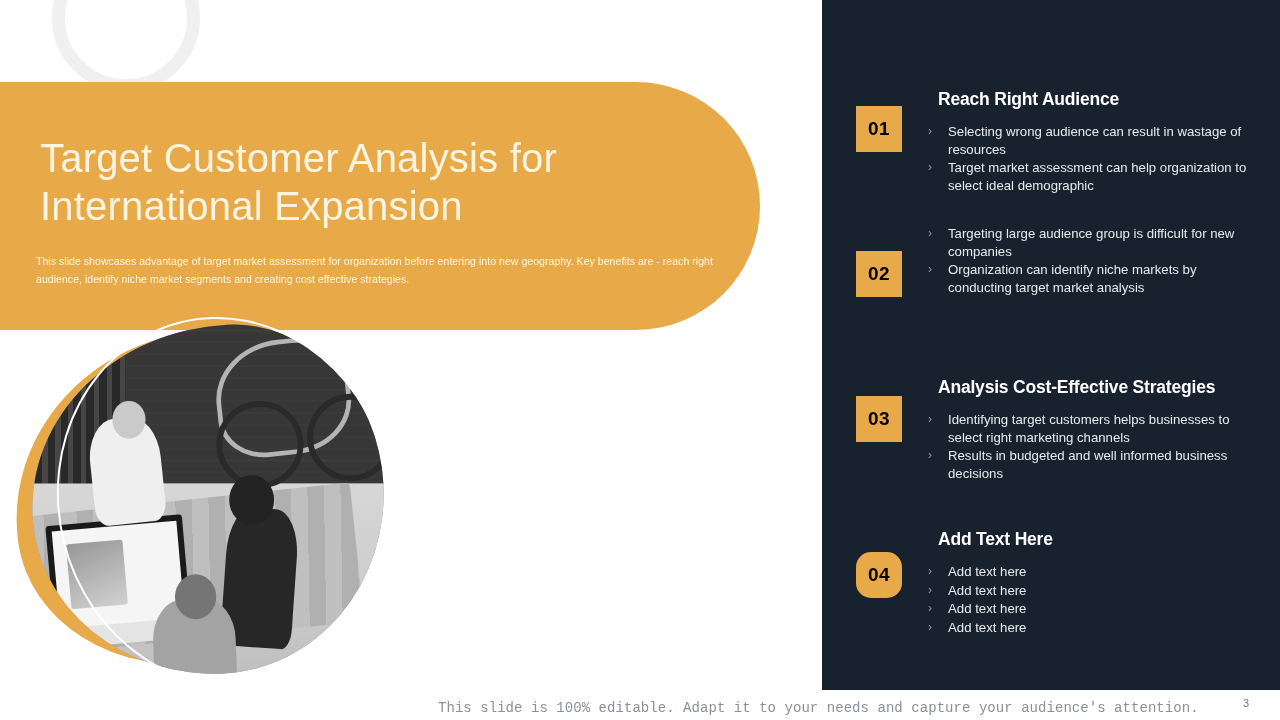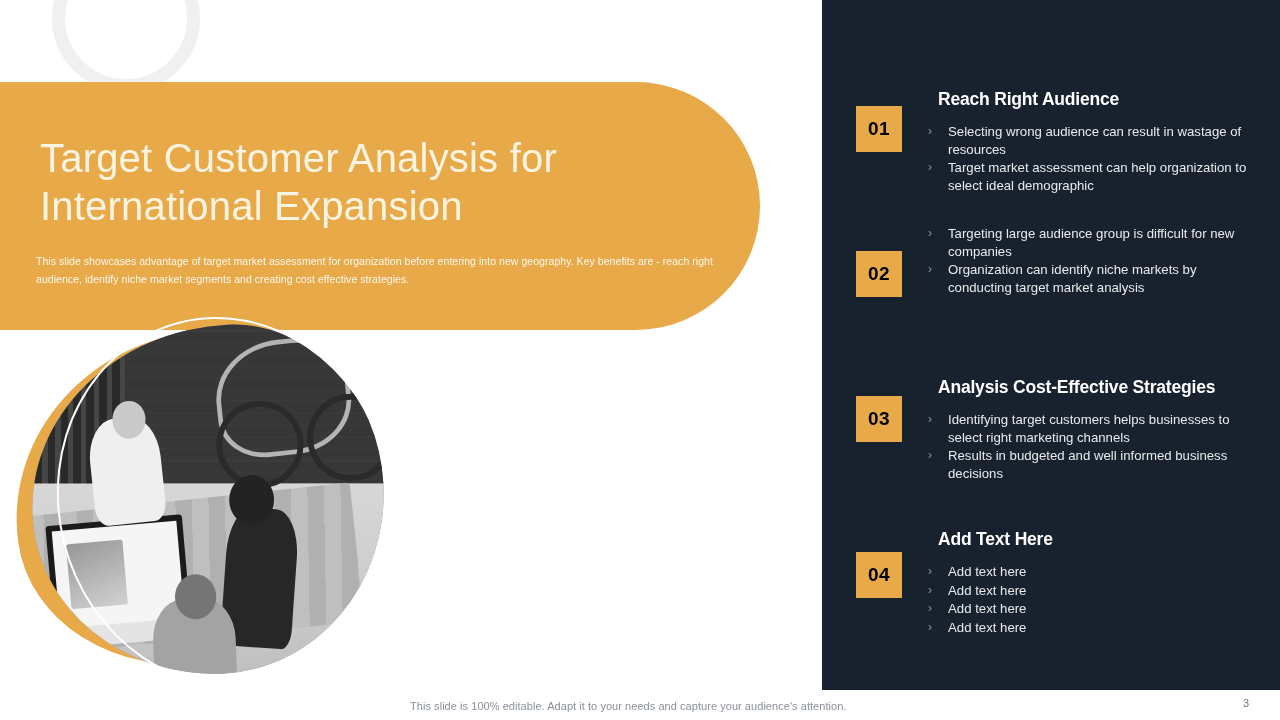--- a/index.html
+++ b/index.html
@@ -111,26 +111,26 @@
   .bullets li{
     position:relative;padding-left:23px;color:#e9ebee;
     font-size:13.2px;line-height:17.5px;margin-bottom:1px;
   }
   .bullets li .chev{
     position:absolute;left:3px;top:0;color:#8d949e;font-size:12px;line-height:17.5px;
   }
   .it1{top:76px;}  .it1 .badge{top:30px;}
   .it2{top:219px;} .it2 .badge{top:32px;}
   .it3{top:364px;} .it3 .badge{top:32px;}
-  .it4{top:516px;} .it4 .badge{top:36px;}
+  .it4{top:516px;} .it4 .badge{top:36px;border-radius:15px;}
 
   
   .footer-note{
-    position:absolute;left:410px;top:700px;color:#8a9099;
-    font-size:11px;letter-spacing:.05px;
+    position:absolute;left:438px;top:700px;color:#8a9099;
+    font-size:14px;letter-spacing:.05px;font-family:Liberation Mono, monospace;
   }
   .page-num{
     position:absolute;left:1243px;top:697px;color:#6f7680;font-size:11px;
   }
 </style>
 </head>
 <body>
 
 <div id="slide">
 

